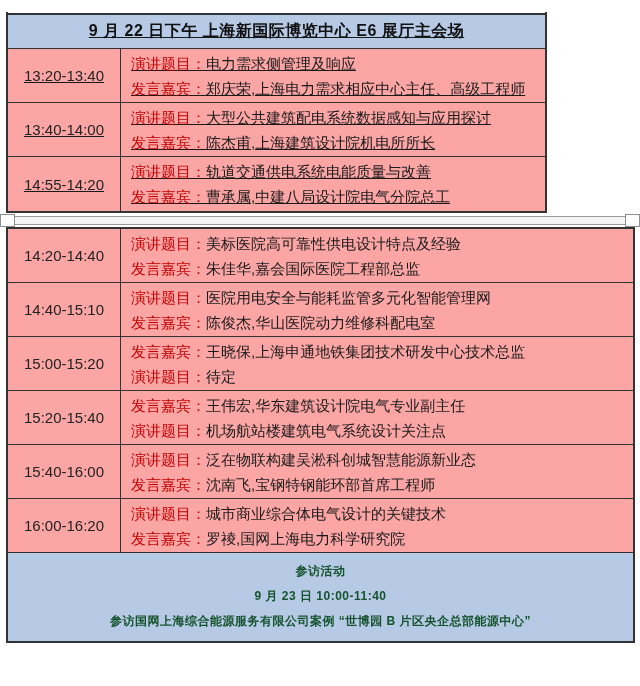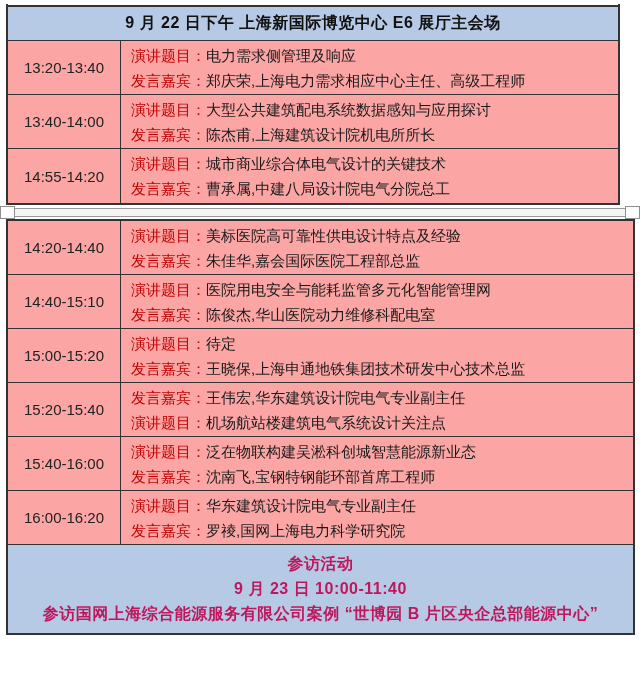--- a/index.html
+++ b/index.html
@@ -9,21 +9,21 @@
     --text:#1a1a1a;
     --break-line:#999999;
   }
   *{box-sizing:border-box;margin:0;padding:0;}
   html,body{background:#ffffff;}
   body{
     width:640px;height:686px;overflow:hidden;position:relative;
     font-family:"Liberation Sans","DejaVu Sans",sans-serif;
     color:var(--text);
   }
-  .agenda{position:absolute;left:6px;top:4px;width:614px;}
+  .agenda{position:absolute;left:6px;top:12px;width:541px;text-decoration:underline;}
   
   .t1{border-left:2px solid var(--border);border-right:2px solid var(--border);border-bottom:2px solid var(--border);}
   .cutoff{height:3px;background:#ffffff;border-bottom:2px solid var(--border);}
   .header-row{
     height:34px;background:var(--header-bg);
     display:flex;align-items:center;justify-content:center;
     font-weight:bold;font-size:16px;letter-spacing:0.5px;color:#111;
     border-bottom:1px solid var(--border);
   }
   
@@ -49,22 +49,22 @@
     position:absolute;top:0;width:15px;height:13px;background:#fdfdfd;
     border:1px solid #8f8f8f;
   }
   .page-break .cap.left{left:0;}
   .page-break .cap.right{right:0;}
   
   .t2{position:absolute;left:0;top:215px;width:629px;border:2px solid var(--border);}
   
   .visit{background:var(--header-bg);padding:6px 4px 7px 4px;}
   .visit div{
-    text-align:center;font-weight:bold;color:#be185d;
-    font-size:16px;line-height:25px;letter-spacing:0.5px;
+    text-align:center;font-weight:bold;color:#14532d;
+    font-size:12px;line-height:25px;letter-spacing:0.5px;
   }
 </style>
 </head>
 <body>
 
 <div class="agenda">
 
   <div class="t1">
     <div class="cutoff"></div>
     <div class="header-row">9 月 22 日下午 上海新国际博览中心 E6 展厅主会场</div>
@@ -90,21 +90,21 @@
       <div class="line speaker">
         <span class="label">发言嘉宾：</span><span class="value">陈杰甫,上海建筑设计院机电所所长</span>
       </div>
     </div>
   </div>
 
   <div class="session-row">
     <div class="time-cell">14:55-14:20</div>
     <div class="content-cell">
       <div class="line topic">
-        <span class="label">演讲题目：</span><span class="value">城市商业综合体电气设计的关键技术</span>
+        <span class="label">演讲题目：</span><span class="value">轨道交通供电系统电能质量与改善</span>
       </div>
       <div class="line speaker">
         <span class="label">发言嘉宾：</span><span class="value">曹承属,中建八局设计院电气分院总工</span>
       </div>
     </div>
   </div>
 </div>
   </div>
 
   <div class="page-break">
@@ -135,26 +135,26 @@
       </div>
       <div class="line speaker">
         <span class="label">发言嘉宾：</span><span class="value">陈俊杰,华山医院动力维修科配电室</span>
       </div>
     </div>
   </div>
 
   <div class="session-row">
     <div class="time-cell">15:00-15:20</div>
     <div class="content-cell">
+      <div class="line speaker">
+        <span class="label">发言嘉宾：</span><span class="value">王晓保,上海申通地铁集团技术研发中心技术总监</span>
+      </div>
       <div class="line topic">
         <span class="label">演讲题目：</span><span class="value">待定</span>
       </div>
-      <div class="line speaker">
-        <span class="label">发言嘉宾：</span><span class="value">王晓保,上海申通地铁集团技术研发中心技术总监</span>
-      </div>
     </div>
   </div>
 
   <div class="session-row">
     <div class="time-cell">15:20-15:40</div>
     <div class="content-cell">
       <div class="line speaker">
         <span class="label">发言嘉宾：</span><span class="value">王伟宏,华东建筑设计院电气专业副主任</span>
       </div>
       <div class="line topic">
@@ -172,21 +172,21 @@
       <div class="line speaker">
         <span class="label">发言嘉宾：</span><span class="value">沈南飞,宝钢特钢能环部首席工程师</span>
       </div>
     </div>
   </div>
 
   <div class="session-row">
     <div class="time-cell">16:00-16:20</div>
     <div class="content-cell">
       <div class="line topic">
-        <span class="label">演讲题目：</span><span class="value">华东建筑设计院电气专业副主任</span>
+        <span class="label">演讲题目：</span><span class="value">城市商业综合体电气设计的关键技术</span>
       </div>
       <div class="line speaker">
         <span class="label">发言嘉宾：</span><span class="value">罗祾,国网上海电力科学研究院</span>
       </div>
     </div>
   </div>
 
 </div>
     <div class="visit">
       <div>参访活动</div>

